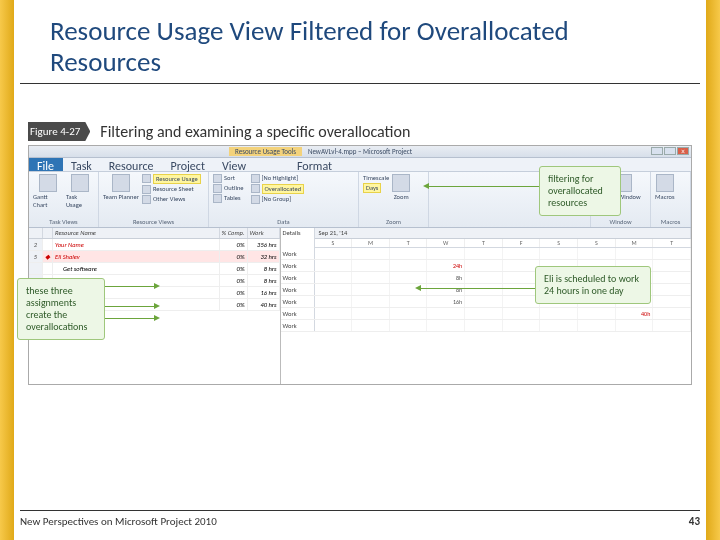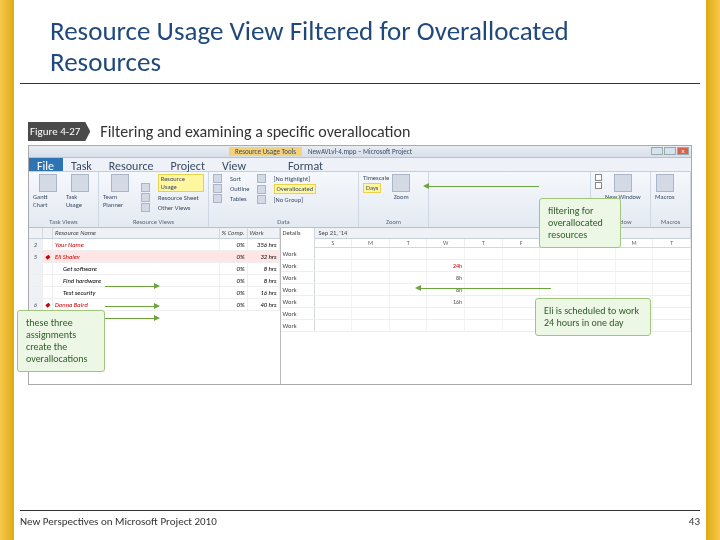--- a/index.html
+++ b/index.html
@@ -98,21 +98,21 @@
   .rgroup {
     border-right: 1px solid #cfd7e3;
     padding: 2px 4px 1px 4px;
     display:flex; flex-direction:column; justify-content:space-between;
   }
   .rgroup .items { display:flex; gap:3px; align-items:flex-start;}
   .rgroup .lbl { text-align:center; font-size:6.5px; color:#5a677a;}
   .ribbtn { display:flex; flex-direction:column; align-items:center; font-size:6.5px; color:#3a4a63; gap:1px;}
   .ribbtn .ico { width:18px; height:18px; background:#d3dae6; border:1px solid #aab6c7;}
   .smallitems { display:flex; flex-direction:column; gap:1px; font-size:6.5px; color:#3a4a63;}
-  .smallitems div { display:flex; align-items:flex-end; gap:8px;}
+  .smallitems div { display:flex; align-items:flex-start; gap:2px;}
   .smallitems .sico{ width:9px;height:9px;background:#d3dae6;border:1px solid #aab6c7;}
   .hl-yellow { background: #fff6a0; border:1px solid #e8d24a; padding:0 2px;}
   .chk{ width:7px;height:7px;border:1px solid #888;background:#fff;display:inline-block;}
   
   .gridwrap { display:flex; height: calc(100% - 82px); }
   .leftgrid { width: 38%; border-right:1px solid #bbb; background:#fff;font-style:italic;}
   .rightgrid { flex:1; background:#fff; position:relative;}
   .colhdr { display:flex; background:#eef1f6; border-bottom:1px solid #c9cfd8; font-size:6.5px; color:#444;}
   .colhdr div{ padding:1px 2px; border-right:1px solid #d3d8e0;}
   .row { display:flex; border-bottom:1px solid #eee; height:12px; font-size:6.5px;}
@@ -138,42 +138,41 @@
   .callout {
     position: absolute;
     background: #edf7e6;
     border: 1px solid #9fc77c;
     border-radius: 3px;
     font-size: 10px;
     color: #2e5a28;
     padding: 6px 8px;
     line-height: 1.2;
     z-index: 5;
-    margin-top: 32px;
   }
   .arrow-line{ position:absolute; background:#6ca53c; z-index:4;}
   .ah{ height:1px;}
   .arrowhead{
     position:absolute; width:0;height:0;
     border-top:3px solid transparent;
     border-bottom:3px solid transparent;
     z-index:4;
   }
   .arrowhead.right{ border-left:6px solid #6ca53c;}
   .arrowhead.left{ border-right:6px solid #6ca53c;}
   
   .footer {
     position:absolute;
     left:20px; right:20px; bottom:12px;
     display:flex; justify-content:space-between;
     font-size:11px; color:#333;
     border-top:1px solid #333;
     padding-top:4px;
   }
-  .footer .pg{ font-weight:normal;}
+  .footer .pg{ font-weight:bold;}
 </style>
 </head>
 <body>
 
 <div class="left-bar"></div>
 <div class="right-bar"></div>
 
 <h1 class="slide-title">Resource Usage View Filtered for Overallocated Resources</h1>
 
 <div class="figure-area">
@@ -193,21 +192,21 @@
         <span class="close">×</span>
       </div>
     </div>
 
     <div class="tabs">
       <span class="file">File</span>
       <span>Task</span>
       <span>Resource</span>
       <span>Project</span>
       <span>View</span>
-      <span style="margin-left:25px">Format</span>
+      <span style="margin-left:34px">Format</span>
     </div>
 
     <div class="ribbon">
       <div class="rgroup" style="width:70px">
         <div class="items">
           <div class="ribbtn">
               <div class="ico"></div>
               <span>Gantt Chart</span>
             </div>
           <div class="ribbtn">

